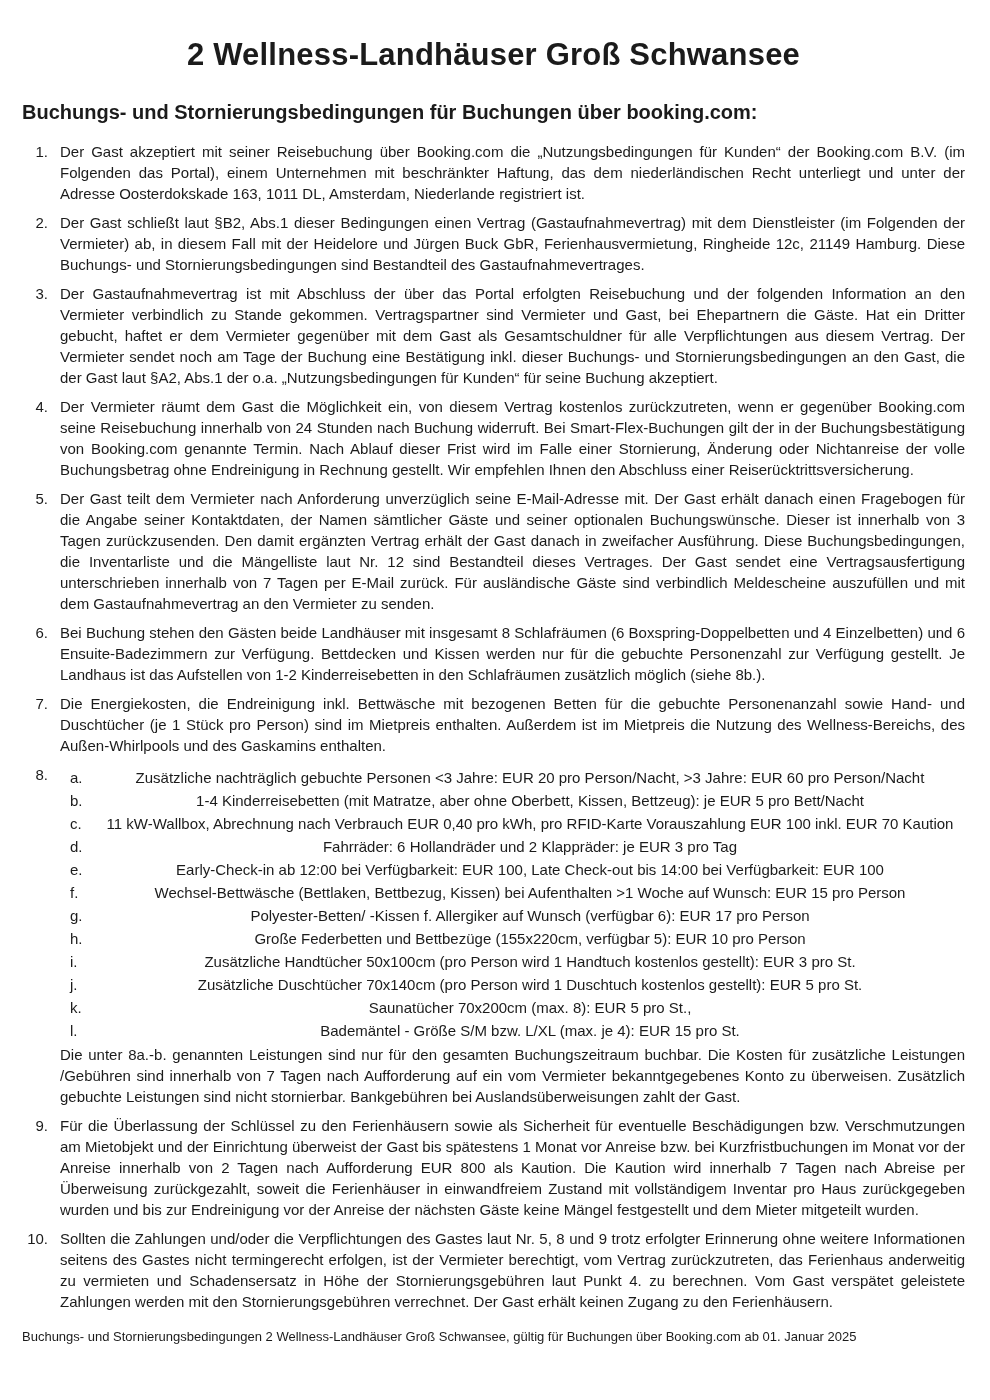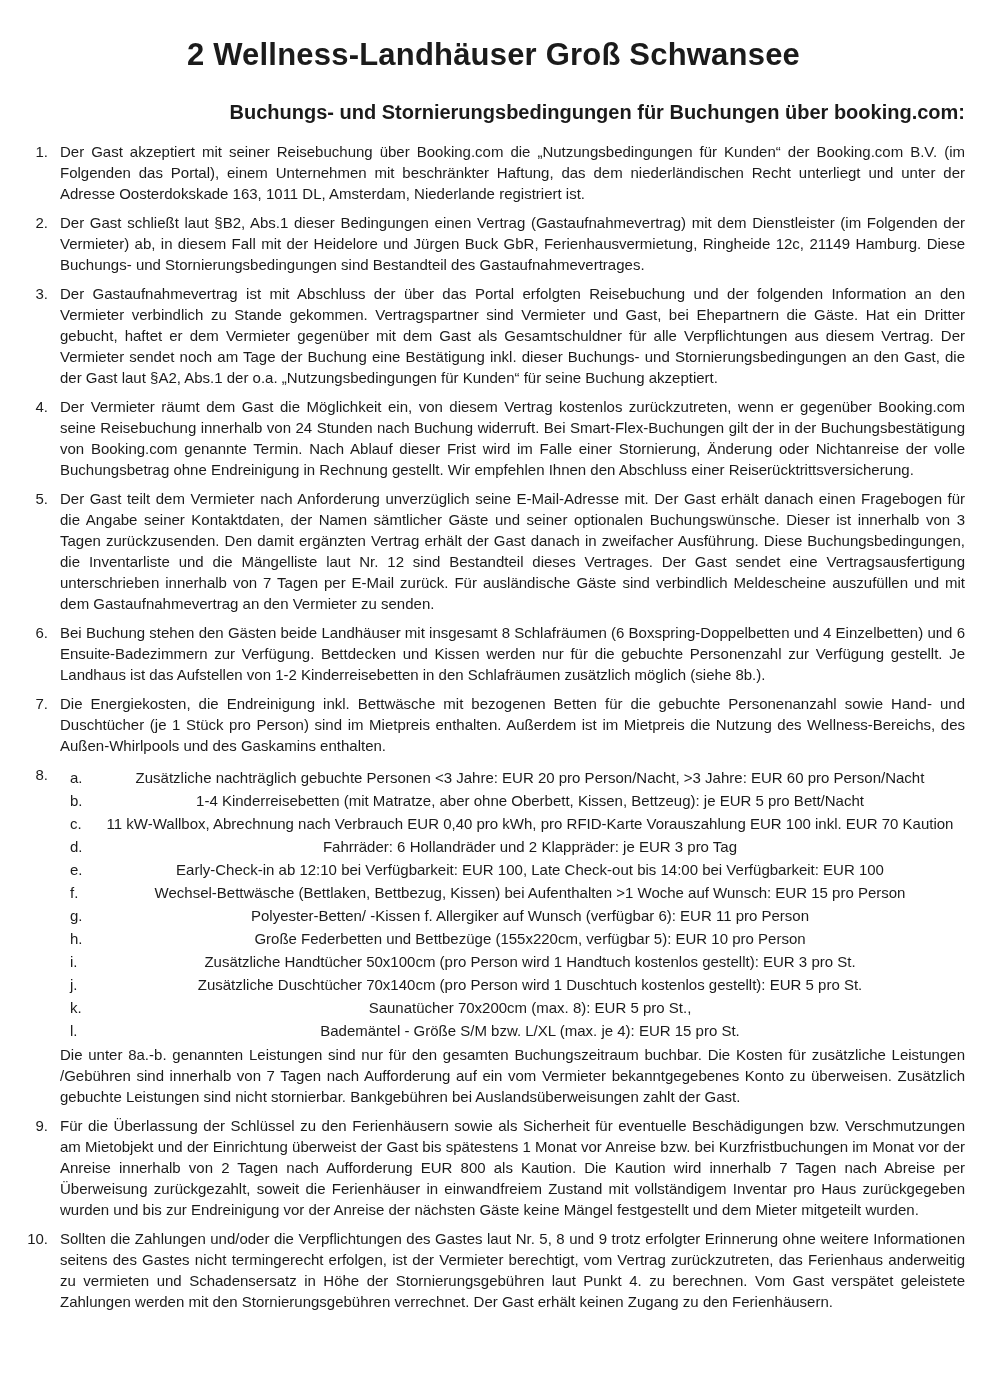--- a/index.html
+++ b/index.html
@@ -25,21 +25,21 @@
   .doc-title {
     font-size: 31px;
     font-weight: bold;
     text-align: center;
     letter-spacing: 0.2px;
     margin: 0 0 0 0;
   }
   .doc-subtitle {
     font-size: 20px;
     font-weight: bold;
-    text-align: right;
+    text-align: left;
     margin: 28px 0 0 0;
   }
   .terms {
     margin-top: 17px;
     padding-left: 4px;
     display: flex;
     flex-direction: column;
     gap: 8px;
     font-size: 15px;
     line-height: 21px;
@@ -151,29 +151,29 @@
           <div class="sub-item">
             <span class="letter">c.</span>
             <div class="stxt">11 kW-Wallbox, Abrechnung nach Verbrauch EUR 0,40 pro kWh, pro RFID-Karte Vorauszahlung  EUR 100 inkl. EUR 70 Kaution</div>
           </div>
           <div class="sub-item">
             <span class="letter">d.</span>
             <div class="stxt">Fahrräder: 6 Hollandräder und 2 Klappräder: je EUR 3 pro Tag</div>
           </div>
           <div class="sub-item">
             <span class="letter">e.</span>
-            <div class="stxt">Early-Check-in ab 12:10 bei Verfügbarkeit: EUR 100, Late Check-out bis 14:00 bei Verfügbarkeit: EUR 100</div>
+            <div class="stxt">Early-Check-in ab 12:00 bei Verfügbarkeit: EUR 100, Late Check-out bis 14:00 bei Verfügbarkeit: EUR 100</div>
           </div>
           <div class="sub-item">
             <span class="letter">f.</span>
             <div class="stxt">Wechsel-Bettwäsche (Bettlaken, Bettbezug, Kissen) bei Aufenthalten &gt;1 Woche auf Wunsch: EUR 15 pro Person</div>
           </div>
           <div class="sub-item">
             <span class="letter">g.</span>
-            <div class="stxt">Polyester-Betten/ -Kissen f. Allergiker auf Wunsch (verfügbar 6): EUR 11 pro Person</div>
+            <div class="stxt">Polyester-Betten/ -Kissen f. Allergiker auf Wunsch (verfügbar 6): EUR 17 pro Person</div>
           </div>
           <div class="sub-item">
             <span class="letter">h.</span>
             <div class="stxt">Große Federbetten und Bettbezüge (155x220cm, verfügbar 5): EUR 10 pro Person</div>
           </div>
           <div class="sub-item">
             <span class="letter">i.</span>
             <div class="stxt">Zusätzliche Handtücher 50x100cm (pro Person wird 1 Handtuch kostenlos gestellt): EUR 3 pro St.</div>
           </div>
           <div class="sub-item">
@@ -198,14 +198,15 @@
       <div class="txt">Für die Überlassung der Schlüssel zu den Ferienhäusern sowie als Sicherheit für eventuelle Beschädigungen bzw. Verschmutzungen am Mietobjekt und der Einrichtung überweist der Gast bis spätestens 1 Monat vor Anreise bzw. bei Kurzfristbuchungen im Monat vor der Anreise innerhalb von 2 Tagen nach Aufforderung EUR 800 als Kaution. Die Kaution wird innerhalb 7 Tagen nach Abreise per Überweisung zurückgezahlt, soweit die Ferienhäuser in einwandfreiem Zustand mit vollständigem Inventar pro Haus zurückgegeben wurden und bis zur Endreinigung vor der Anreise der nächsten Gäste keine Mängel festgestellt und dem Mieter mitgeteilt wurden.</div>
     </div>
 
     <div class="item">
       <span class="num">10.</span>
       <div class="txt">Sollten die Zahlungen und/oder die Verpflichtungen des Gastes laut Nr. 5, 8 und 9 trotz erfolgter Erinnerung ohne weitere Informationen seitens des Gastes nicht termingerecht erfolgen, ist der Vermieter berechtigt, vom Vertrag zurückzutreten, das Ferienhaus anderweitig zu vermieten und Schadensersatz in Höhe der Stornierungsgebühren laut Punkt 4. zu berechnen. Vom Gast verspätet geleistete Zahlungen werden mit den Stornierungsgebühren verrechnet. Der Gast erhält keinen Zugang zu den Ferienhäusern.</div>
     </div>
 
   </div>
 
+  <div class="footer-note">Buchungs- und Stornierungsbedingungen 2 Wellness-Landhäuser Groß Schwansee, gültig für Buchungen über Booking.com ab 01. Januar 2025</div>
 
 </div>
 
 </body></html>

